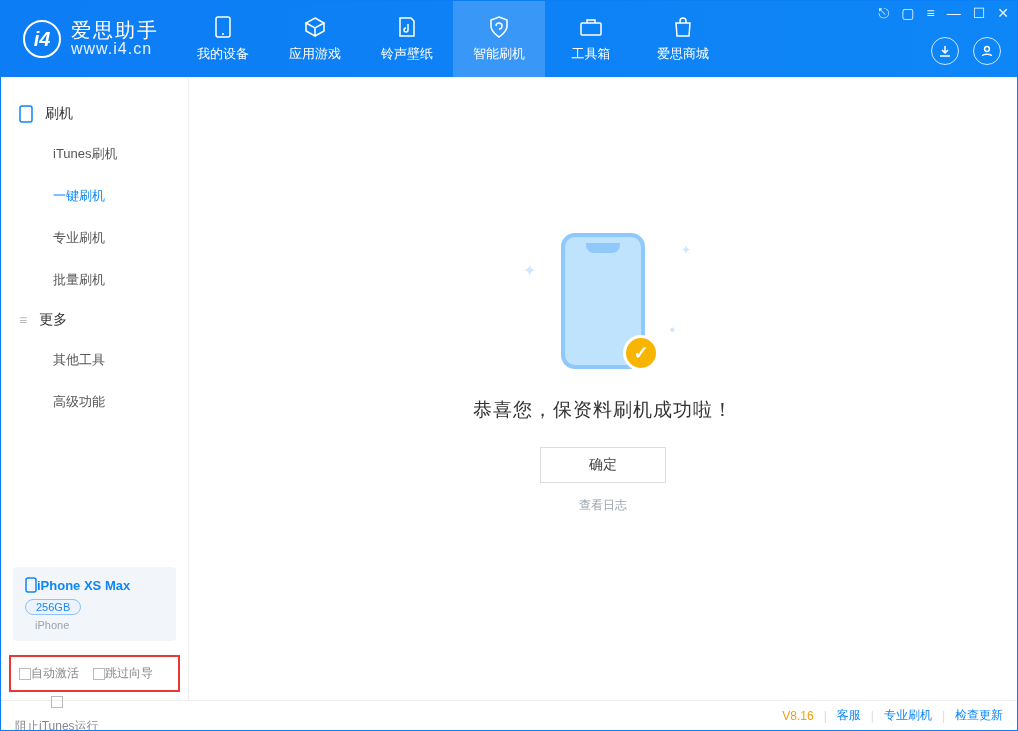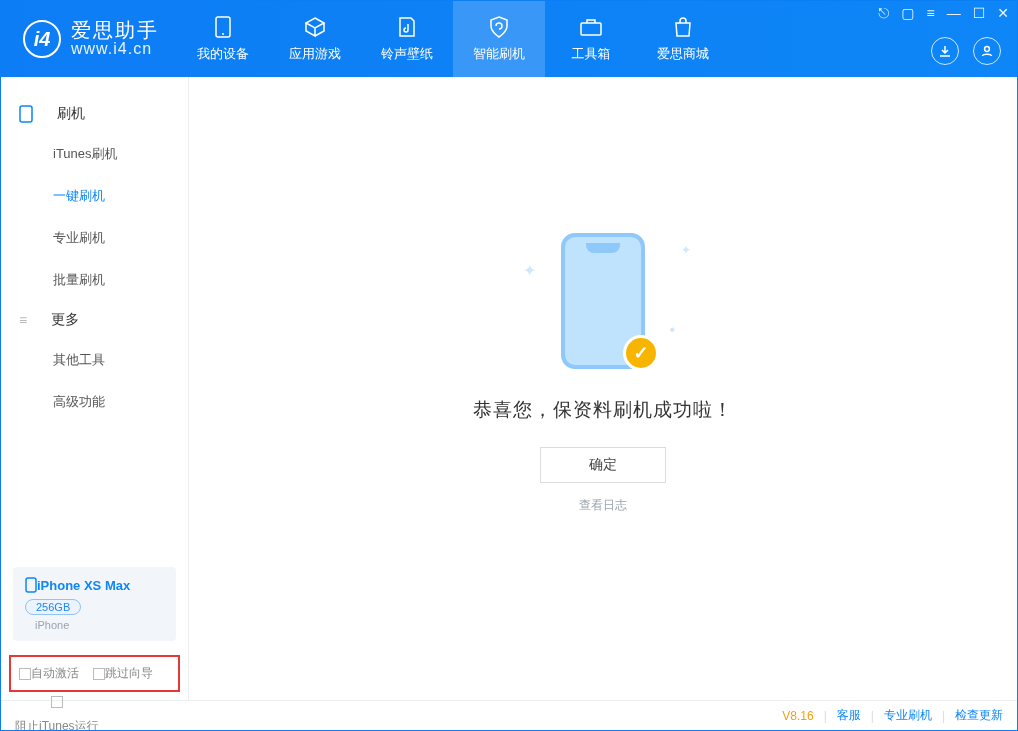--- a/index.html
+++ b/index.html
@@ -13,21 +13,21 @@
 .tab { width: 92px; display: flex; flex-direction: column; align-items: center; justify-content: center; font-size: 13px; gap: 6px; cursor: pointer; }
 .tab.active { background: rgba(255,255,255,.18); }
 .tab .ico { width: 26px; height: 24px; display: flex; align-items: center; justify-content: center; }
 .window-ctrls { position: absolute; right: 8px; top: 4px; display: flex; gap: 12px; font-size: 14px; }
 .window-ctrls span { cursor: pointer; opacity: .9; }
 .header-right { position: absolute; right: 16px; bottom: 12px; display: flex; gap: 14px; }
 .hr-ico { width: 28px; height: 28px; border: 1.5px solid rgba(255,255,255,.8); border-radius: 50%; display: flex; align-items: center; justify-content: center; cursor: pointer; }
 
 .body { display: flex; height: calc(100% - 76px - 30px); }
 .sidebar { width: 188px; border-right: 1px solid #eee; padding-top: 18px; display: flex; flex-direction: column; }
-.side-group-title { display: flex; align-items: center; gap: 24px; padding: 10px 18px; color: #333; font-size: 14px; font-weight: 500; }
+.side-group-title { display: flex; align-items: center; gap: 12px; padding: 10px 18px; color: #333; font-size: 14px; font-weight: 500; }
 .side-item { padding: 12px 18px 12px 52px; font-size: 13px; color: #555; cursor: pointer; }
 .side-item.active { color: #0d86f7; }
 .side-spacer { flex: 1; }
 .side-status { margin: 6px 12px; background: #f2f6fb; border-radius: 4px; padding: 10px 12px; font-size: 13px; color: #333; display: flex; align-items: center; gap: 8px; }
 .side-device { margin: 6px 12px 0; background: #f2f6fb; border-radius: 4px; padding: 10px 12px; }
 .dev-name { color: #0d86f7; font-weight: 600; font-size: 13px; display: flex; align-items: center; }
 .dev-badge { display: inline-block; margin-top: 6px; padding: 1px 10px; border-radius: 10px; border: 1px solid #8fc3f9; color: #1e88f2; font-size: 11px; background: #eaf3fe; }
 .dev-sub { color: #9aa3ad; font-size: 11px; margin-top: 4px; padding-left: 10px; }
 .side-checks { margin: 14px 8px 8px; padding: 8px 8px; border: 2px solid #e53935; display: flex; gap: 14px; font-size: 12px; color: #888; }
 .chk { display: flex; align-items: center; cursor: pointer; }

